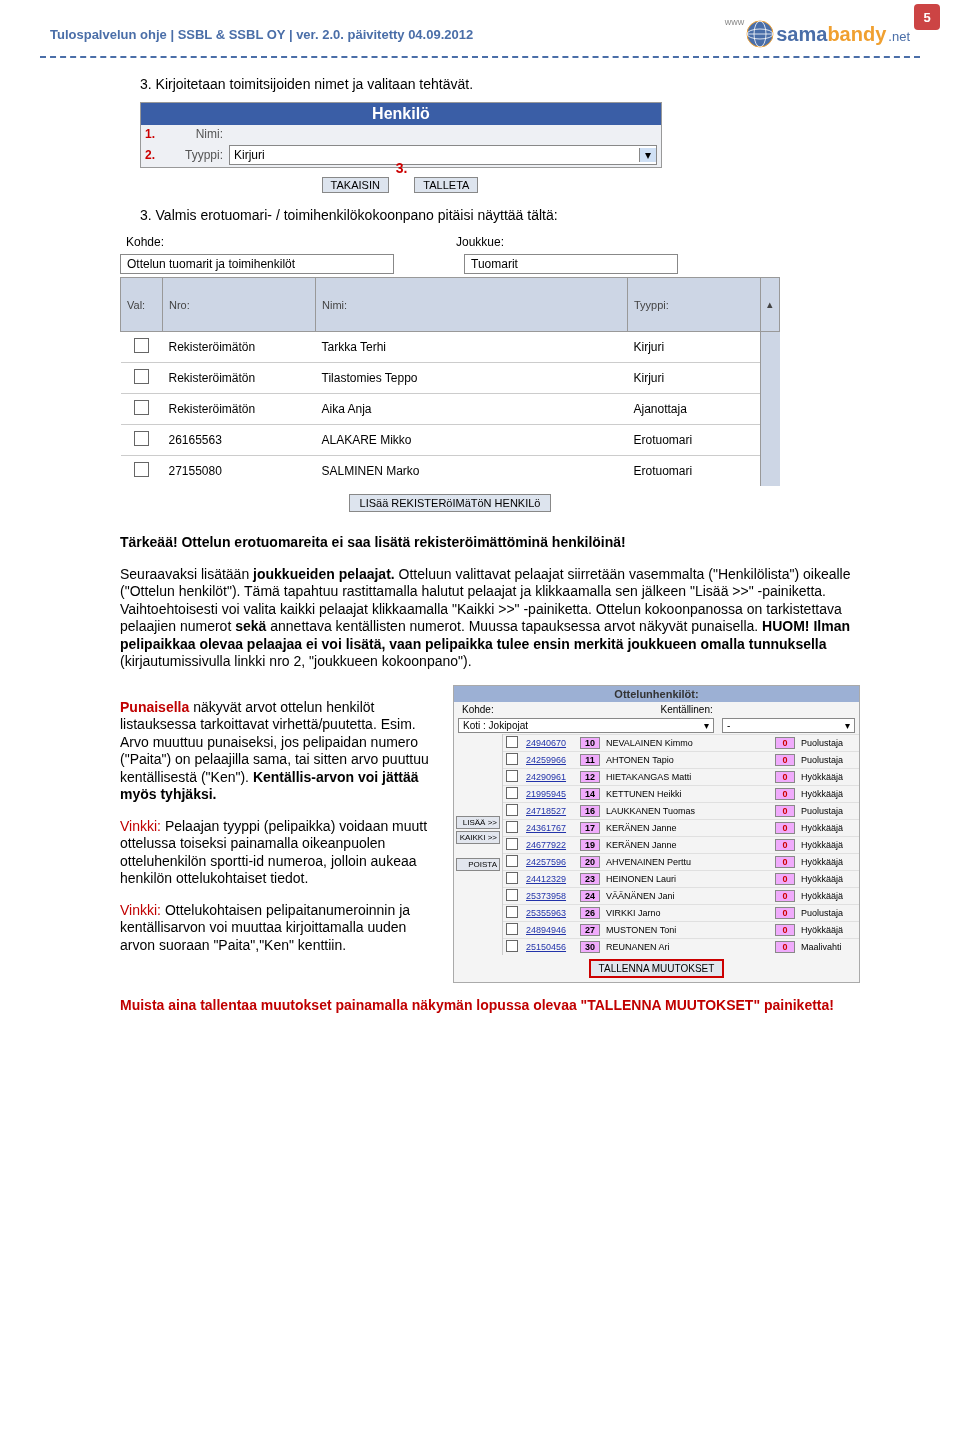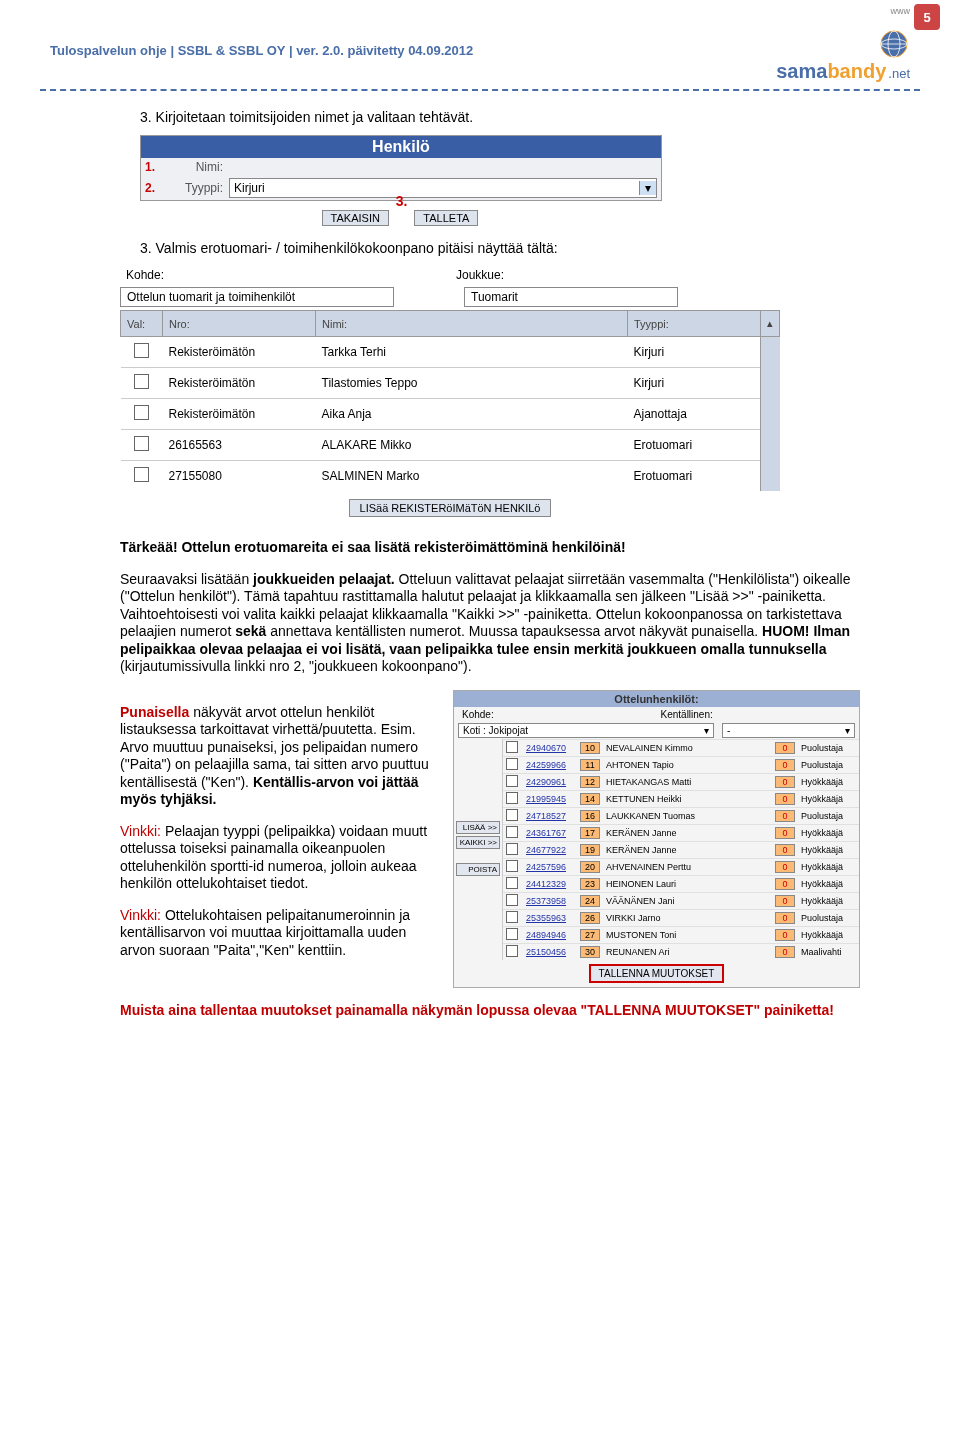--- a/index.html
+++ b/index.html
@@ -32,23 +32,22 @@
     justify-content: space-between;
     padding: 18px 50px 2px 50px;
   }
   .header-left {
     color: #4a6ea8;
     font-weight: bold;
     font-size: 13px;
   }
   .logo {
     display: flex;
-    align-items: flex-end;
+    align-items: center;
     gap: 0;
-    flex-direction: column;
   }
   .logo-svg { width: 32px; height: 32px; }
   .logo-text { display: flex; align-items: baseline; font-size: 20px; }
   .logo-sali { color: #4a6ea8; font-weight: bold; }
   .logo-bandy { color: #f0a030; font-weight: bold; }
   .logo-net { color: #4a6ea8; font-size: 13px; margin-left: 2px;}
   .logo-www { color: #888; font-size: 9px; position: relative; top:-12px; }
   .dashed-sep {
     border: none;
     border-top: 2px dashed #4a6ea8;
@@ -95,21 +94,21 @@
   .tuo-top > div { flex:1; padding: 0 6px;}
   .tuo-kohde {
     display:flex; padding:3px 0;
   }
   .tuo-kohde-box {
     border:1px solid #888; background:#fff; padding:2px 6px; width:260px;
   }
   .tuo-kohde-box2 { margin-left: 70px; }
   .tuo-tbl { width:100%; border-collapse:collapse; }
   .tuo-tbl th {
-    background:#cdd6e5; border:1px solid #999; padding:6px 6px;
+    background:#cdd6e5; border:1px solid #999; padding:20px 6px;
     text-align:left; font-weight:normal; color:#444; font-size:11px;
   }
   .tuo-tbl td { border-top:1px solid #ccc; padding:6px; font-size:12px; }
   .tuo-tbl td:first-child { width:30px; text-align:center;}
   .cb { width:13px; height:13px; background:#fff; border:1px solid #666; display:inline-block; }
   .sb { width:6px; background:#cdd6e5; border-left:1px solid #999; }
   .lisaa-btn-box { text-align:center; padding:10px 0;}
   .lisaa-btn { border:1px solid #888; background:#dde4ee; padding:2px 10px; font-size:11px;}
 
   
@@ -128,21 +127,21 @@
     background:#f4f4f4;
     flex-shrink:0;
   }
   .roster-title { background:#9cb0d4; text-align:center; font-weight:bold; padding:2px 0; color:#333; font-size:11px;}
   .roster-sub { display:flex; padding:2px 4px; }
   .roster-sub > div { flex:1; padding:0 4px;}
   .roster-dd { border:1px solid #888; background:#fff; padding:1px 4px; display:flex; align-items:center; justify-content:space-between; margin: 1px 4px;}
   .roster-tbl { width:100%; border-collapse:collapse; }
   .roster-tbl td { padding:1px 3px; border-top:1px solid #e0e0e0; font-size:9px; }
   .rcb { width:10px; height:10px; background:#fff; border:1px solid #666; display:inline-block; }
-  .rnum { background:#fdba74; border:1px solid #888; width:18px; text-align:center; display:inline-block;}
+  .rnum { background:#f0abfc; border:1px solid #888; width:18px; text-align:center; display:inline-block;font-weight:bold;}
   .rnumred { color:#c00; }
   .roster-leftbtns { display:flex; flex-direction:column; gap:2px; padding:2px;}
   .roster-leftbtns .mini {
     border:1px solid #888; background:#e2e6ee; font-size:8px; padding:1px 2px; text-align:right;
   }
   .roster-body { display:flex; }
   .roster-btns-col { width:48px; border-right:1px solid #ccc;}
   .roster-rows { flex:1; }
   .roster-bottom { text-align:center; padding:4px; }
   .tallenna-btn {

